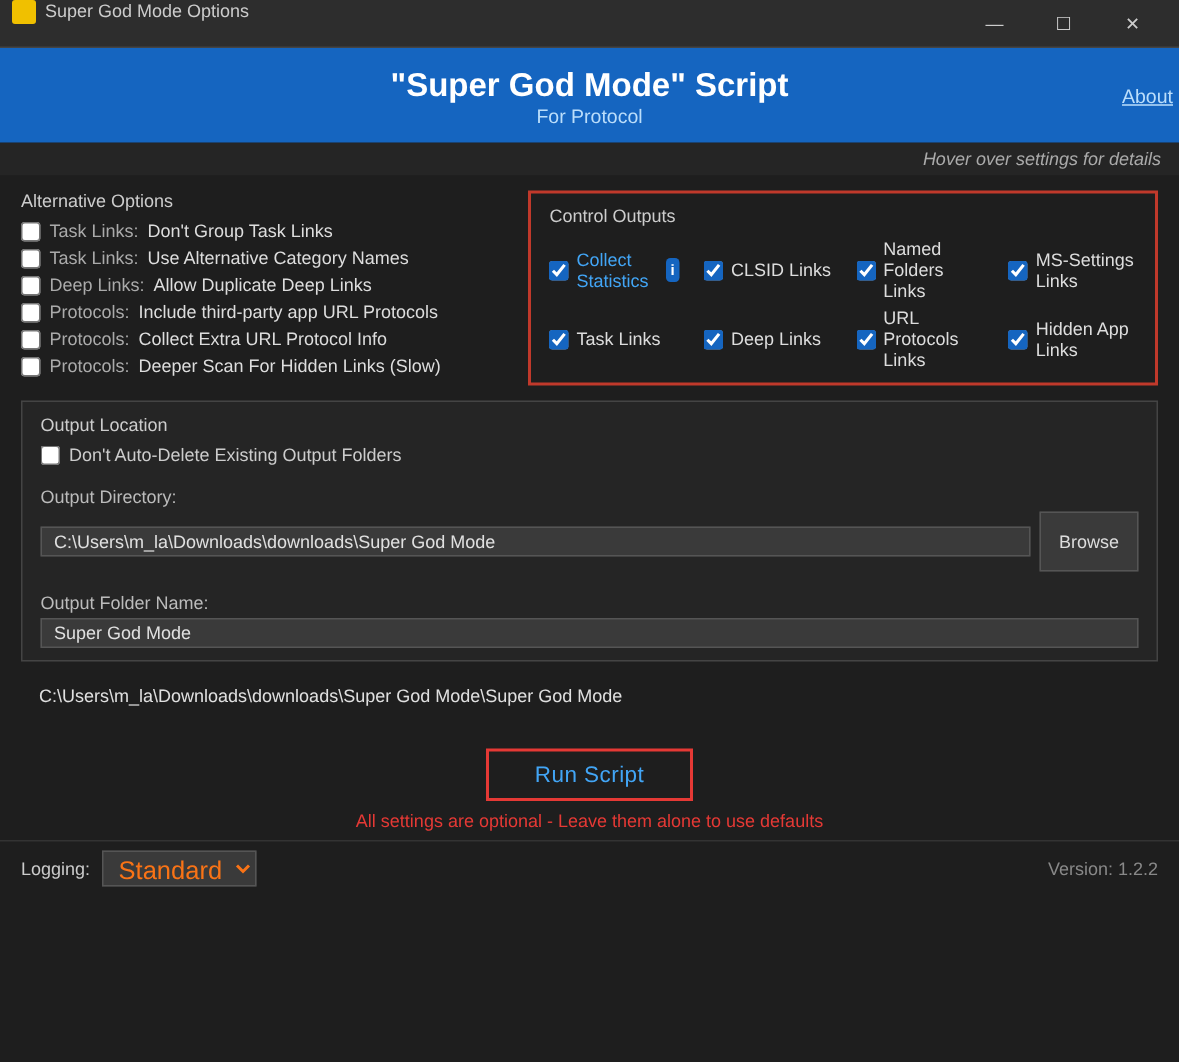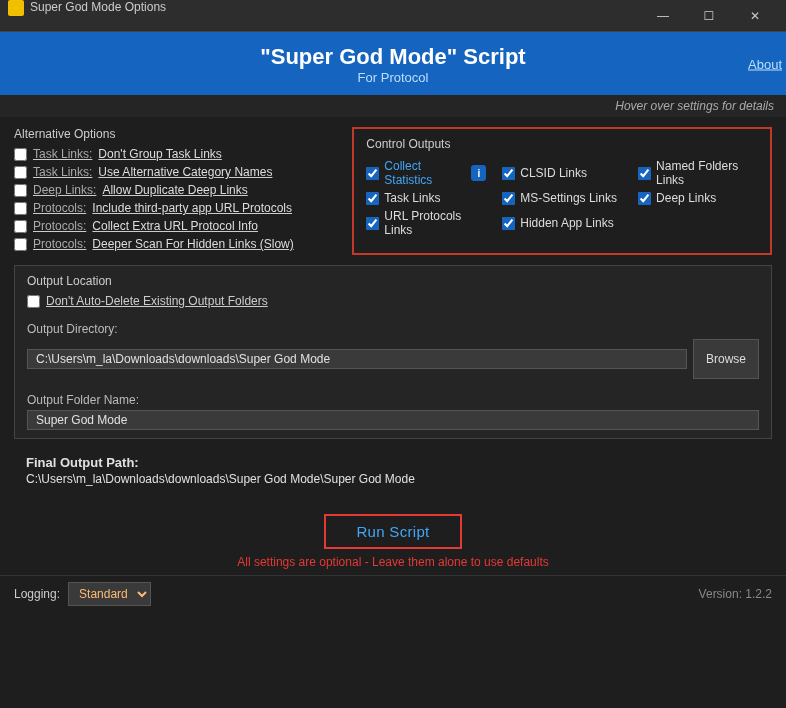--- a/index.html
+++ b/index.html
@@ -109,21 +109,20 @@
       color: #ccc;
       margin-bottom: 6px;
     }
     .checkbox-row {
       display: flex;
       align-items: flex-end;
       gap: 6px;
       margin-bottom: 4px;
       font-size: 12px;
       color: #ccc;
-      text-decoration: underline;
     }
     .checkbox-row input[type=checkbox] {
       margin-top: 1px;
       accent-color: #555;
       flex-shrink: 0;
     }
     .checkbox-label-key {
       color: #aaa;
       white-space: nowrap;
     }
@@ -135,21 +134,21 @@
     .control-outputs {
       border: 2px solid #c0392b;
       padding: 8px 12px;
       flex: 1.2;
     }
     .control-outputs .section-label {
       margin-bottom: 8px;
     }
     .control-grid {
       display: grid;
-      grid-template-columns: 1fr 1fr 1fr;
+      grid-template-columns: 1fr 1fr 1fr 1fr;
       gap: 4px 16px;
     }
     .control-row {
       display: flex;
       align-items: center;
       gap: 5px;
       font-size: 12px;
       color: #ddd;
     }
     .control-row input[type=checkbox] {
@@ -266,23 +265,23 @@
     .logging-row {
       display: flex;
       align-items: center;
       gap: 8px;
       font-size: 12px;
       color: #ccc;
     }
     .logging-select {
       background: #3a3a3a;
       border: 1px solid #555;
-      color: #fdba74;
+      color: #f97316;
       padding: 2px 6px;
-      font-size: 12px;
+      font-size: 17px;
       height: 24px;
     }
     .version-text {
       font-size: 12px;
       color: #888;
     }
   </style>
 </head>
 <body>
 
@@ -355,26 +354,26 @@
           <input type="checkbox" checked="" style="">
           <span>CLSID Links</span>
         </div>
 
         <div class="control-row">
           <input type="checkbox" checked="" style="">
           <span>Named Folders Links</span>
         </div>
         <div class="control-row">
           <input type="checkbox" checked="" style="">
+          <span>MS-Settings Links</span>
+        </div>
+
+        <div class="control-row">
+          <input type="checkbox" checked="" style="">
           <span>Task Links</span>
-        </div>
-
-        <div class="control-row">
-          <input type="checkbox" checked="" style="">
-          <span>MS-Settings Links</span>
         </div>
         <div class="control-row">
           <input type="checkbox" checked="" style="">
           <span>Deep Links</span>
         </div>
 
         <div class="control-row">
           <input type="checkbox" checked="" style="">
           <span>URL Protocols Links</span>
         </div>
@@ -397,21 +396,20 @@
     <div class="field-label">Output Directory:</div>
     <div class="input-row">
       <input type="text" class="text-input" value="C:\Users\m_la\Downloads\downloads\Super God Mode" style="">
       <button class="browse-btn">Browse</button>
     </div>
     <div class="field-label">Output Folder Name:</div>
     <input type="text" class="text-input" style="width: 100%;" value="Super God Mode">
   </div>
 
   <div class="final-path-section">
-    <div class="final-path-title">Final Output Path:</div>
     <div class="final-path-value">C:\Users\m_la\Downloads\downloads\Super God Mode\Super God Mode</div>
   </div>
 
 </div>
 
 <div class="bottom-section">
   <button class="run-btn">Run Script</button>
   <div class="optional-hint">All settings are optional - Leave them alone to use defaults</div>
 </div>
 

